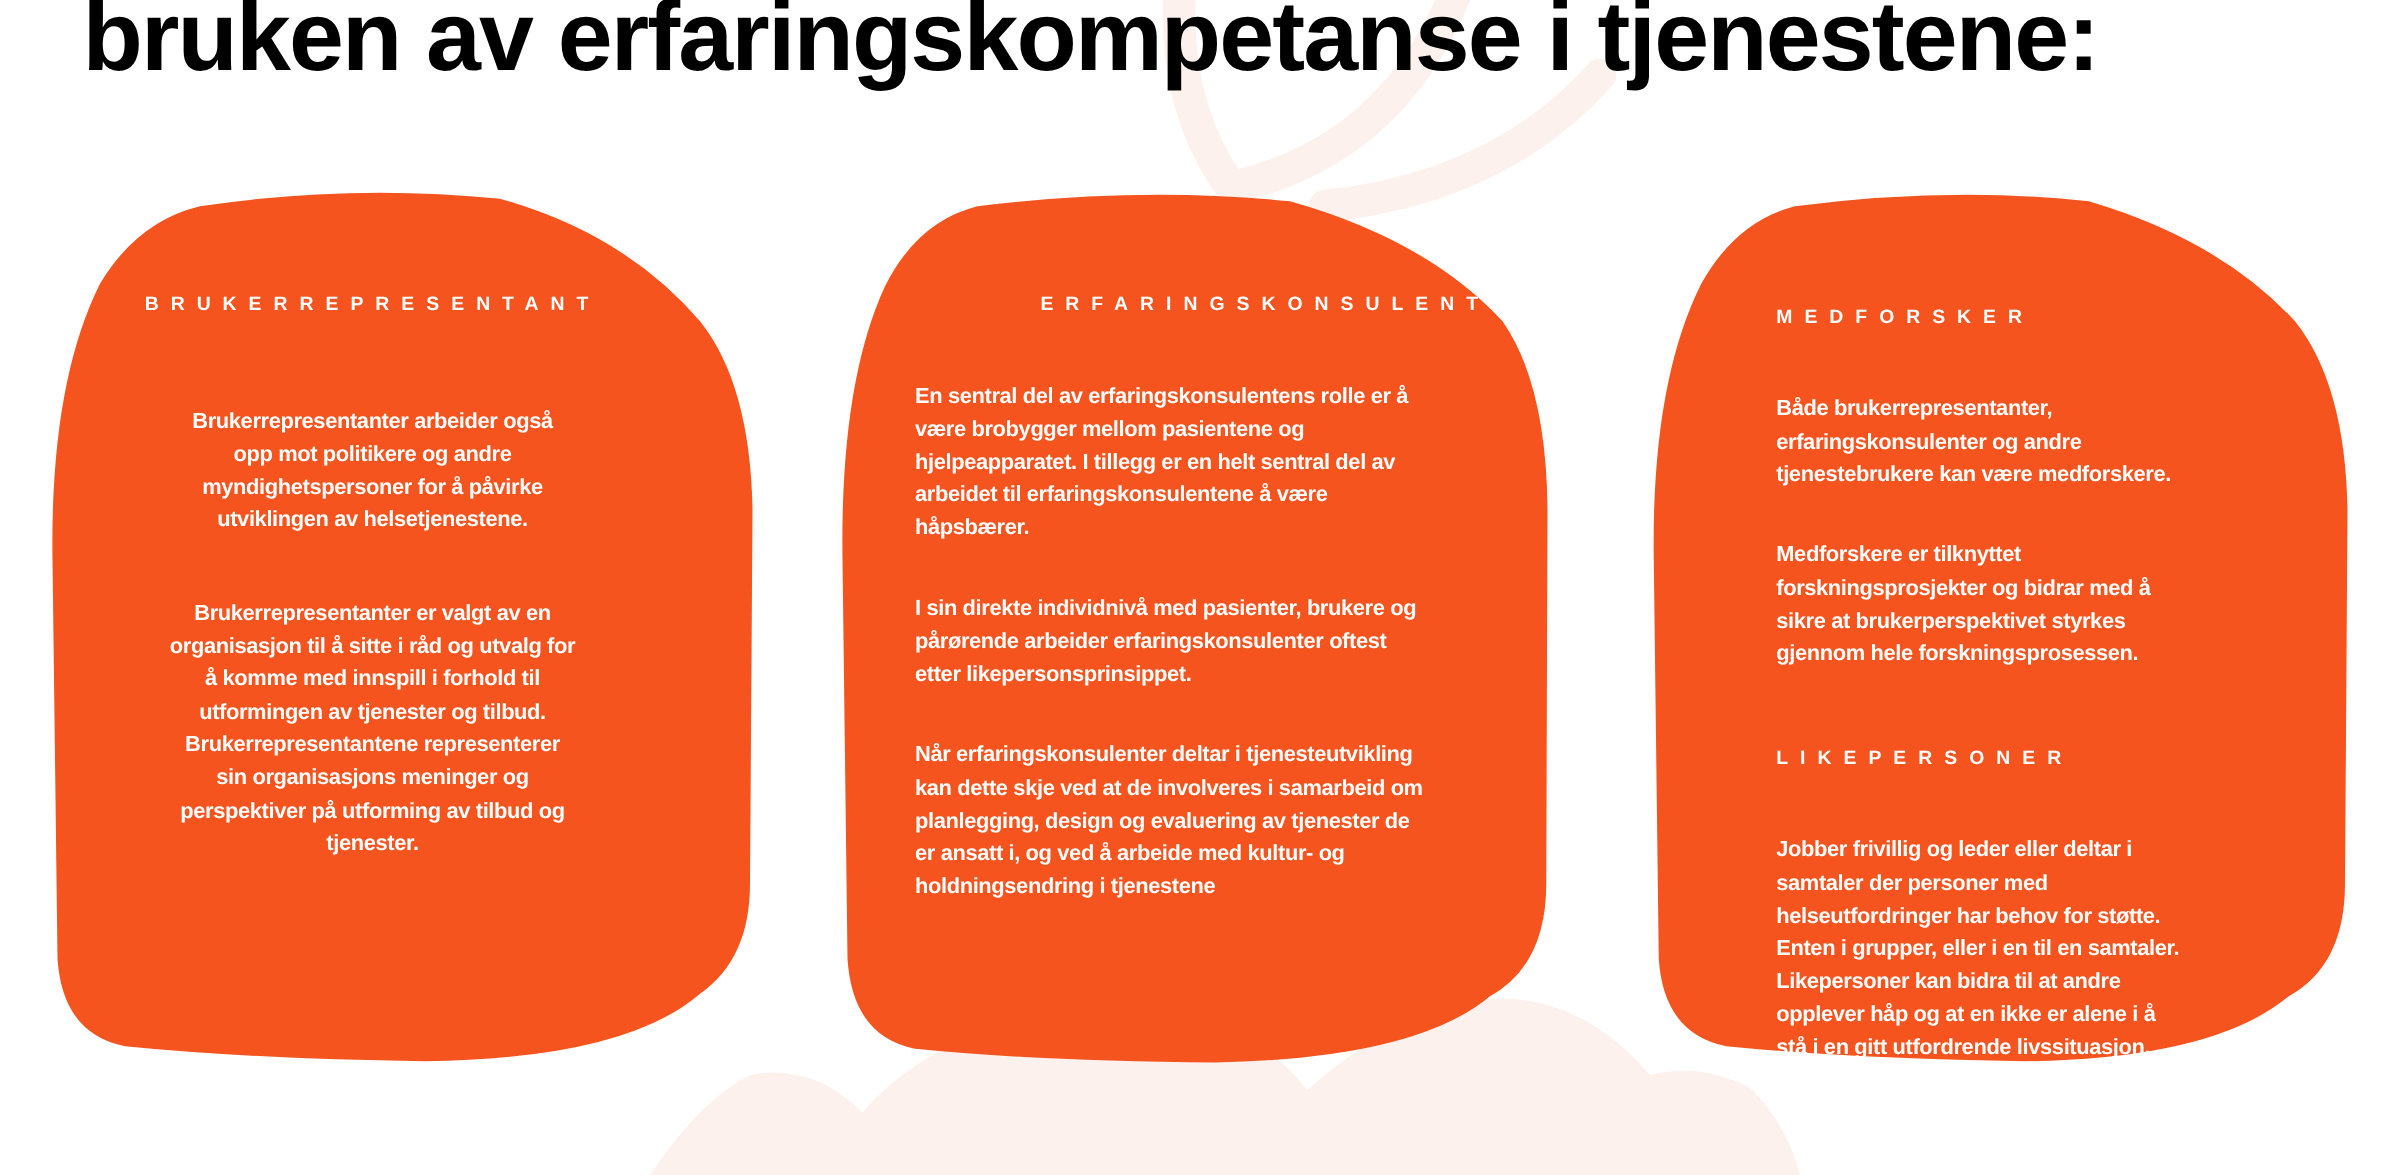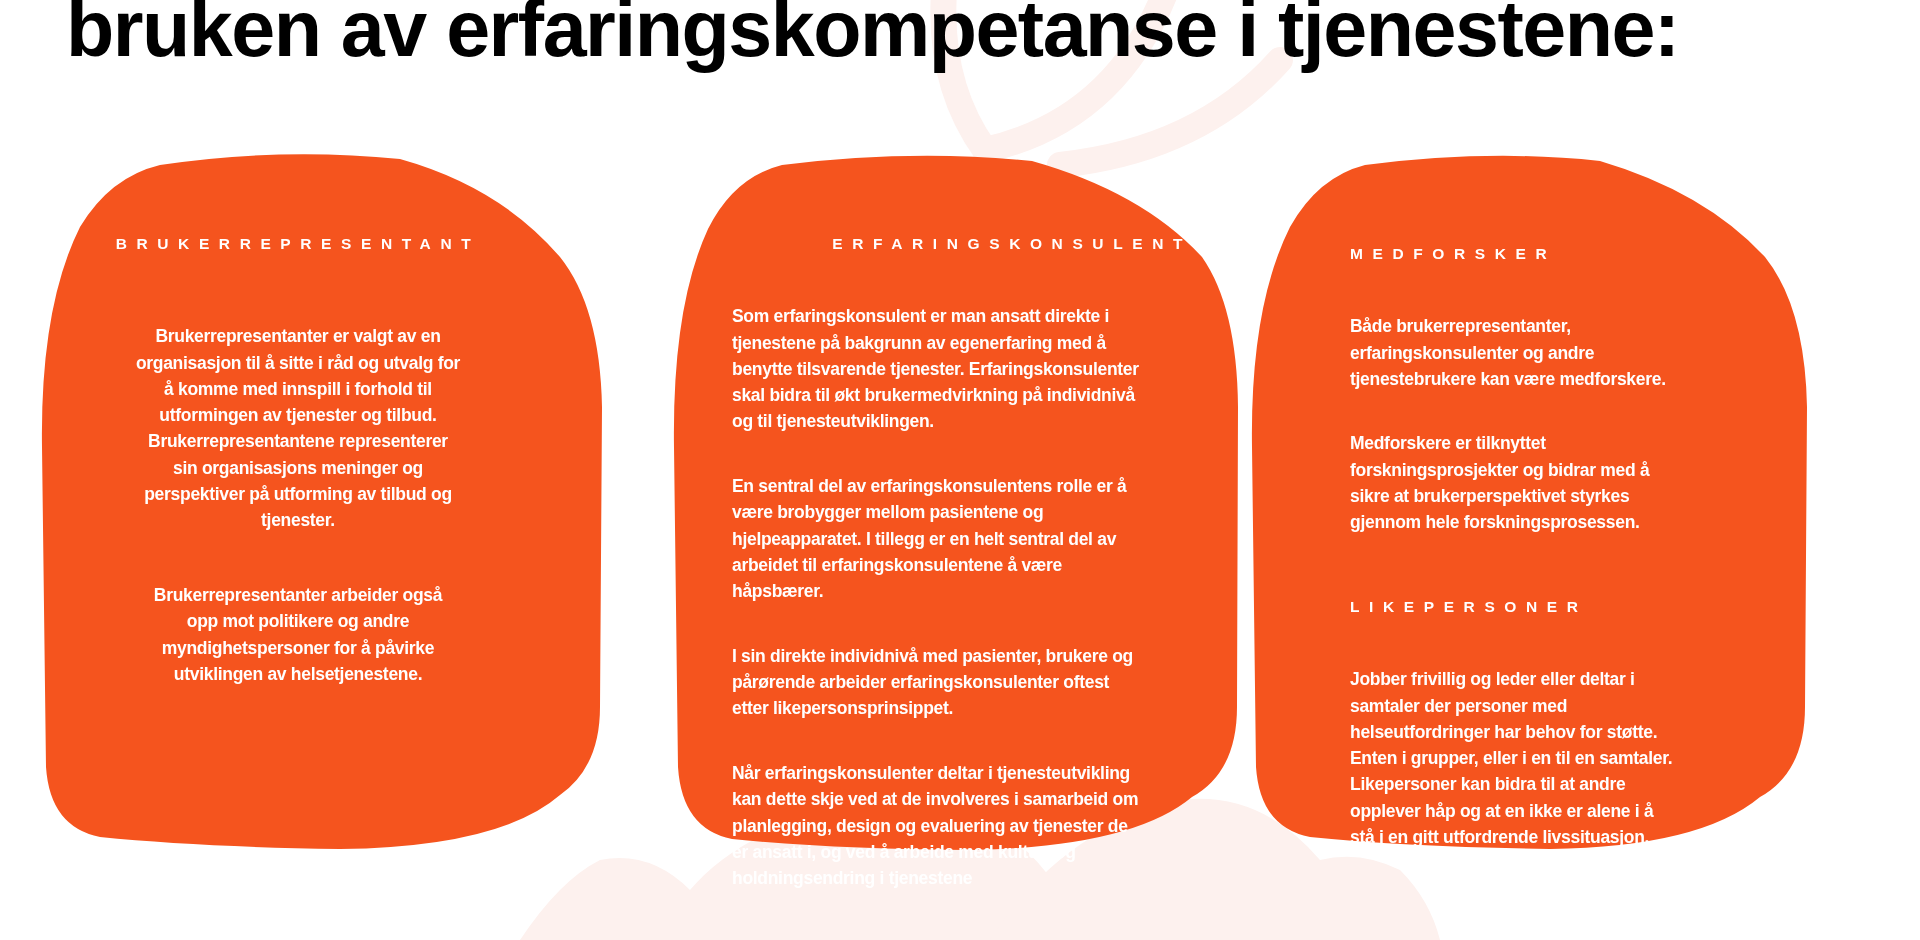--- a/index.html
+++ b/index.html
@@ -31,21 +31,21 @@
 
   #card1 { left:40px; top:147px; width:568px; height:710px;text-align:center; }
   #card1 .content { left:68px; top:88px; width:380px; }
   #card1 .body-text { margin-top:22px; }
 
   #card2 { left:672px; top:147px; width:572px; height:710px; }
   #card2 .content { left:60px; top:88px; width:480px; }
   #card2 .heading { text-align:right; width:440px; padding-left:20px; }
   #card2 .body-text { margin-top:12px; }
 
-  #card3 { left:1250px; top:147px; width:562px; height:710px; }
+  #card3 { left:1321px; top:147px; width:562px; height:710px; }
   #card3 .content { left:100px; top:98px; width:400px; }
   #card3 .body-text { margin-top:12px; }
   #card3 .heading2 { margin-top:36px; }
 </style>
 </head>
 <body>
 
 <svg class="bg-deco" viewBox="0 0 1920 940" xmlns="http://www.w3.org/2000/svg">
   <g fill="none" stroke="#FDF1EE" stroke-width="26" stroke-linecap="round">
     <path d="M945 -20 Q 935 80 985 150"></path>
@@ -58,48 +58,43 @@
 
 <h1 class="title">bruken av erfaringskompetanse i tjenestene:</h1>
 
 <section class="card" id="card1">
   <svg class="blob" width="568" height="710" viewBox="0 0 568 710" xmlns="http://www.w3.org/2000/svg">
     <path d="M120 18 Q 240 0 360 12 Q 460 40 520 110 Q 560 160 562 260 L 560 560 Q 560 620 520 648 Q 460 700 300 702 Q 160 700 60 690 Q 10 680 6 620 L 2 300 Q 0 160 40 80 Q 70 30 120 18 Z" fill="#F5541E"></path>
   </svg>
   <div class="content">
     <h2 class="heading">BRUKERREPRESENTANT</h2>
     <div class="body-text">
+      <p class="para body-text">Brukerrepresentanter arbeider også
+opp mot politikere og andre
+myndighetspersoner for å påvirke
+utviklingen av helsetjenestene.</p>
       <p class="para body-text">Brukerrepresentanter er valgt av en
 organisasjon til å sitte i råd og utvalg for
 å komme med innspill i forhold til
 utformingen av tjenester og tilbud.
 Brukerrepresentantene representerer
 sin organisasjons meninger og
 perspektiver på utforming av tilbud og
 tjenester.</p>
-      <p class="para body-text">Brukerrepresentanter arbeider også
-opp mot politikere og andre
-myndighetspersoner for å påvirke
-utviklingen av helsetjenestene.</p>
     </div>
   </div>
 </section>
 
 <section class="card" id="card2">
   <svg class="blob" width="572" height="710" viewBox="0 0 572 710" xmlns="http://www.w3.org/2000/svg">
     <path d="M110 18 Q 240 2 360 14 Q 470 45 530 110 Q 565 160 566 260 L 565 560 Q 565 625 520 650 Q 460 700 300 703 Q 160 702 60 692 Q 10 682 6 620 L 2 300 Q 0 160 36 82 Q 62 30 110 18 Z" fill="#F5541E"></path>
   </svg>
   <div class="content">
     <h2 class="heading">ERFARINGSKONSULENT</h2>
     <div class="body-text">
-      <p class="para body-text">Som erfaringskonsulent er man ansatt direkte i
-tjenestene på bakgrunn av egenerfaring med å
-benytte tilsvarende tjenester. Erfaringskonsulenter
-skal bidra til økt brukermedvirkning på individnivå
-og til tjenesteutviklingen.</p>
       <p class="para body-text"> En sentral del av erfaringskonsulentens rolle er å
 være brobygger mellom pasientene og
 hjelpeapparatet. I tillegg er en helt sentral del av
 arbeidet til erfaringskonsulentene å være
 håpsbærer.</p>
       <p class="para body-text">I sin direkte individnivå med pasienter, brukere og
 pårørende arbeider erfaringskonsulenter oftest
 etter likepersonsprinsippet.</p>
       <p class="para body-text">Når erfaringskonsulenter deltar i tjenesteutvikling
 kan dette skje ved at de involveres i samarbeid om

